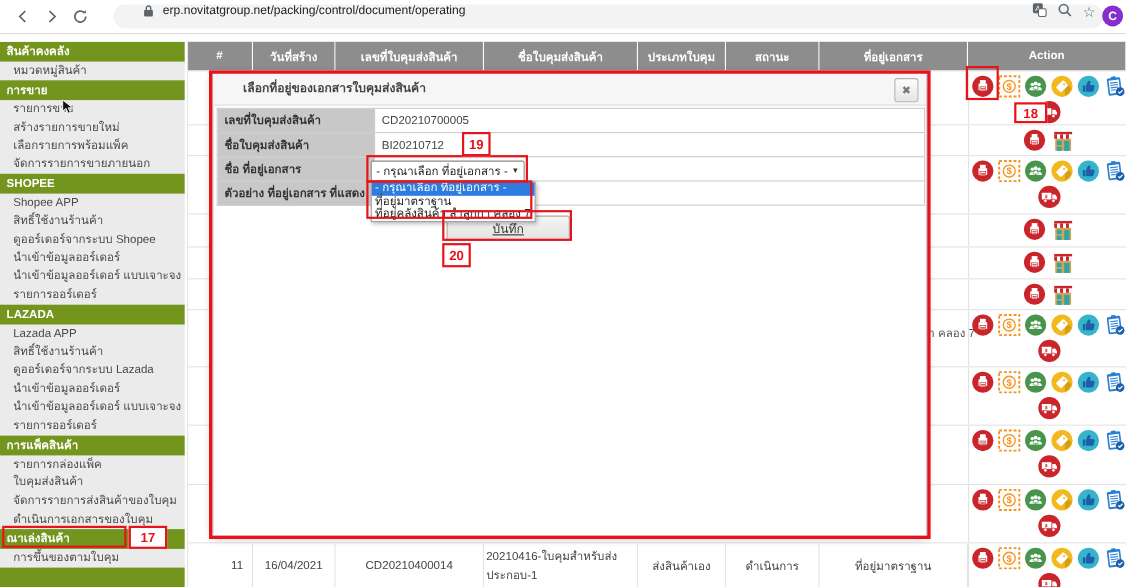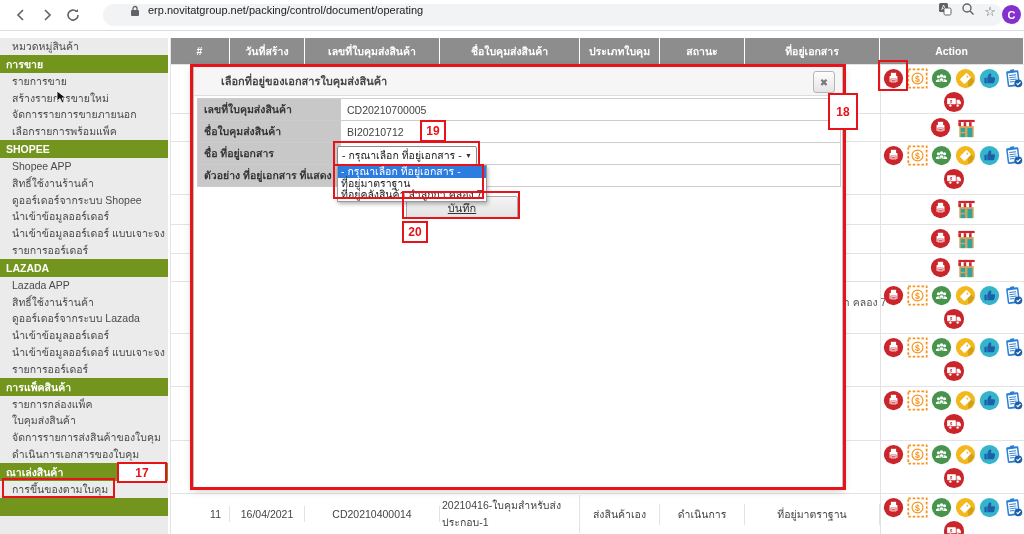--- a/index.html
+++ b/index.html
@@ -30,21 +30,21 @@
   .th{background:#8d8d8d;color:#fff;font-size:10.5px;font-weight:bold;display:flex;
       align-items:center;justify-content:center;border-right:1px solid #fff;box-sizing:border-box;}
   .trow{position:absolute;left:170px;right:0;border-top:1px solid #e3e3e3;box-sizing:border-box;z-index:1;}
   .act-zone{position:absolute;left:710px;top:0;bottom:0;width:144px;border-left:1px solid #e3e3e3;}
   .icon-line{display:flex;justify-content:center;gap:3px;padding-top:3px;}
   .icon-line.short{gap:4px;}
   .truck-line{display:flex;justify-content:center;padding-top:2px;}
   .ic{width:21px;height:21px;display:inline-block;cursor:pointer;}
   .addr-partial{position:absolute;left:575px;top:12px;width:135px;text-align:center;
                 font-size:10.5px;color:#555;white-space:nowrap;overflow:visible;}
-  .cells{position:absolute;left:0;top:0;bottom:0;right:144px;display:flex;align-items:center;}
+  .cells{position:absolute;left:0;top:0;bottom:0;right:144px;display:flex;}
   .td{font-size:10.5px;color:#444;display:flex;align-items:center;justify-content:center;
       border-right:1px solid #e3e3e3;box-sizing:border-box;text-align:center;padding:2px;}
   .td.num{justify-content:flex-end;padding-right:8px;}
   .td.name{justify-content:flex-start;text-align:left;}
   .tbl-left-border{position:absolute;left:170px;top:38px;bottom:0;width:0;border-left:1px solid #e3e3e3;}
   
   .modal{position:absolute;left:193px;top:66px;width:650px;height:422px;background:#fff;
          border:1px solid #bdbdbd;box-shadow:0 2px 8px rgba(0,0,0,.25);z-index:5;box-sizing:border-box;}
   .modal-title{position:absolute;left:0;top:0;right:0;height:29px;background:#f6f6f6;
                border-bottom:1px solid #ddd;font-size:11px;font-weight:bold;color:#444;
@@ -118,26 +118,27 @@
             <circle cx="6" cy="6" r="4" fill="none" stroke="#5f6368" stroke-width="1.4"></circle>
             <path d="M9 9l3.5 3.5" stroke="#5f6368" stroke-width="1.4"></path>
           </svg>
       </span>
       <span style="color:#5f6368;font-size:13px">☆</span>
     </div>
     <div class="avatar">C</div>
   </div>
 
   <aside class="sidebar">
+      <div class="sb-header">สินค้าคงคลัง</div>
       <div class="sb-item">หมวดหมู่สินค้า</div>
       <div class="sb-header">การขาย</div>
       <div class="sb-item">รายการขาย</div>
       <div class="sb-item">สร้างรายการขายใหม่</div>
+      <div class="sb-item">เลือกรายการพร้อมแพ็ค</div>
       <div class="sb-item">จัดการรายการขายภายนอก</div>
-      <div class="sb-item">เลือกรายการพร้อมแพ็ค</div>
       <div class="sb-header">SHOPEE</div>
       <div class="sb-item">Shopee APP</div>
       <div class="sb-item">สิทธิ์ใช้งานร้านค้า</div>
       <div class="sb-item">ดูออร์เดอร์จากระบบ Shopee</div>
       <div class="sb-item">นำเข้าข้อมูลออร์เดอร์</div>
       <div class="sb-item">นำเข้าข้อมูลออร์เดอร์ แบบเจาะจง</div>
       <div class="sb-item">รายการออร์เดอร์</div>
       <div class="sb-header">LAZADA</div>
       <div class="sb-item">Lazada APP</div>
       <div class="sb-item">สิทธิ์ใช้งานร้านค้า</div>
@@ -778,22 +779,22 @@
     <div class="mpopup" id="popup">
         <div class="mopt sel">- กรุณาเลือก ที่อยู่เอกสาร -</div>
         <div class="mopt">ที่อยู่มาตราฐาน</div>
         <div class="mopt">ที่อยู่คลังสินค้า ลำลูกกา คลอง 7</div>
       </div>
     <div class="mbtn" style="left:212px;width:112px">บันทึก</div>
   </div>
 
   <div class="annot thick" style="left:190px;top:64px;width:656px;height:426px"></div>
   <div class="annot" style="left:2px;top:478px;width:113px;height:20px"></div>
-  <div class="badge" style="left:117px;top:462px;width:50px;height:21px">17</div>
+  <div class="badge" style="left:117px;top:478px;width:35px;height:21px">17</div>
   <div class="annot" style="left:878px;top:60px;width:30px;height:31px"></div>
-  <div class="badge" style="left:828px;top:93px;width:30px;height:37px">18</div>
+  <div class="badge" style="left:922px;top:93px;width:30px;height:19px">18</div>
   <div class="badge" style="left:420px;top:120px;width:26px;height:22px">19</div>
   <div class="annot" style="left:333px;top:141px;width:147px;height:25px"></div>
   <div class="annot" style="left:333px;top:164px;width:151px;height:35px"></div>
   <div class="annot" style="left:402px;top:191px;width:118px;height:28px"></div>
   <div class="badge" style="left:402px;top:221px;width:26px;height:22px">20</div>
 
 </div>
 
 </body></html>

